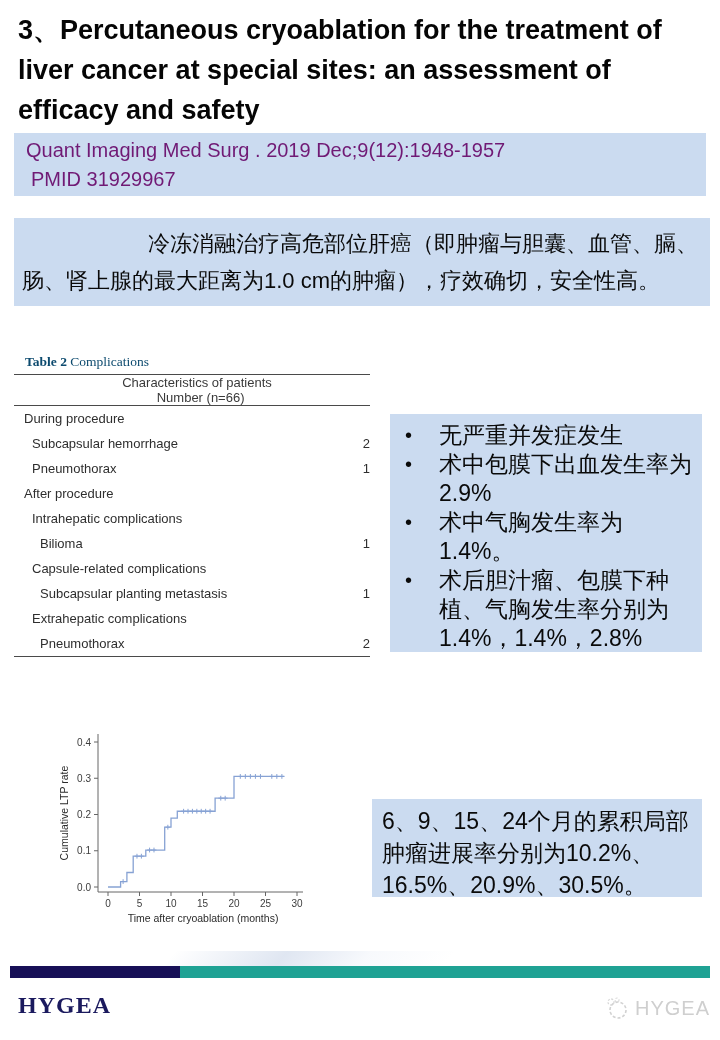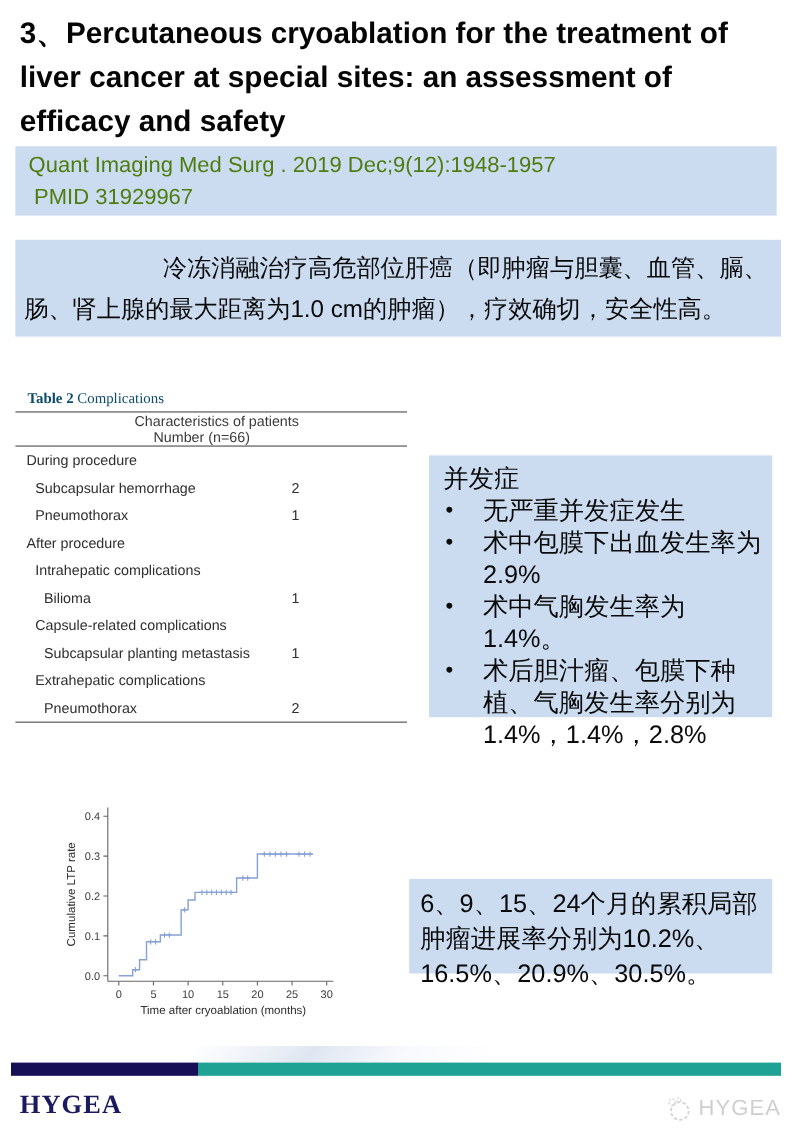--- a/index.html
+++ b/index.html
@@ -7,57 +7,57 @@
     position:relative;width:720px;height:1040px;background:#ffffff;overflow:hidden;
     font-family:"Liberation Sans","DejaVu Sans",sans-serif;color:#000;
   }
   .title{
     position:absolute;top:10px;left:18px;width:688px;margin:0;
     font-size:27px;font-weight:bold;line-height:40px;color:#050505;letter-spacing:0px;
   }
   .bluebox{background:var(--box-blue,#cbdbf0);}
   .citation{
     position:absolute;top:133px;left:14px;width:692px;height:63px;
-    font-size:20px;line-height:29px;padding:3px 0 0 12px;box-sizing:border-box;color:#4d7c0f;
+    font-size:20px;line-height:29px;padding:3px 0 0 12px;box-sizing:border-box;color:#701a75;
   }
   .citation .line2{padding-left:5px;}
   .summary{
     position:absolute;top:218px;left:14px;width:696px;height:88px;box-sizing:border-box;
     font-size:22px;line-height:37px;padding:7px 8px 0 8px;text-indent:126px;color:#0a0a0a;
   }
   
   .tablewrap{
     position:absolute;top:352px;left:14px;width:356px;height:330px;background:#fff;
     font-size:13px;color:#2e2e2e;
   }
   .tcaption{
     font-family:"Liberation Serif","DejaVu Serif",serif;font-size:13.5px;color:#0c4a6e;
     padding:2px 0 4px 11px;border-bottom:1.5px solid #4a4a4a;
   }
   .trow{display:flex;align-items:center;height:25px;}
   .trow .lbl{flex:1;padding-left:10px;white-space:nowrap;}
-  .trow .val{width:105px;text-align:left;}
+  .trow .val{width:105px;text-align:right;}
   .thead{height:30px;border-bottom:1.5px solid #4a4a4a;color:#3a3a3a;flex-direction:column;}
   .tbody{border-bottom:1.5px solid #4a4a4a;}
   .ind1 .lbl{padding-left:18px;}
   .ind2 .lbl{padding-left:26px;}
   
   .compbox{
     position:absolute;top:414px;left:390px;width:312px;height:238px;box-sizing:border-box;
     font-size:23px;line-height:29px;padding:7px 6px 0 13px;color:#0a0a0a;
   }
   .compbox ul{margin:0;padding:0;list-style:none;}
   .compbox li{position:relative;padding-left:36px;}
   .compbox li::before{content:"•";position:absolute;left:2px;top:0;font-size:20px;}
   
   .chart{position:absolute;top:712px;left:55px;width:280px;height:220px;}
   .chart svg{font-family:"Liberation Sans","DejaVu Sans",sans-serif;}
   
   .ltpbox{
-    position:absolute;top:799px;left:372px;width:330px;height:86px;box-sizing:border-box;
+    position:absolute;top:799px;left:372px;width:330px;height:98px;box-sizing:border-box;
     font-size:23px;line-height:32px;padding:6px 6px 0 10px;color:#0a0a0a;
   }
   
   .swoosh{
     position:absolute;top:951px;left:170px;width:280px;height:15px;
     background:linear-gradient(100deg,rgba(185,200,225,0) 0%,rgba(185,200,225,0.45) 40%,rgba(225,232,245,0.25) 70%,rgba(185,200,225,0) 100%);
     transform:skewX(-35deg);
   }
   .bar-navy{position:absolute;top:966px;left:10px;width:170px;height:12px;background:var(--bar-navy,#171057);}
   .bar-teal{position:absolute;top:966px;left:180px;width:530px;height:12px;background:var(--bar-teal,#1fa294);}
@@ -130,21 +130,20 @@
           <span class="val"></span>
         </div>
       <div class="trow ind2">
           <span class="lbl">Pneumothorax</span>
           <span class="val">2</span>
         </div>
     </div>
   </div>
 
   <div class="compbox bluebox">
-    <div>并发症</div>
     <ul>
       <li>无严重并发症发生</li>
       <li>术中包膜下出血发生率为2.9%</li>
       <li>术中气胸发生率为1.4%。</li>
       <li>术后胆汁瘤、包膜下种植、气胸发生率分别为1.4%，1.4%，2.8%</li>
     </ul>
   </div>
 
   <div class="chart">
     <svg id="ltp-svg" width="280" height="220" viewBox="0 0 280 220">

